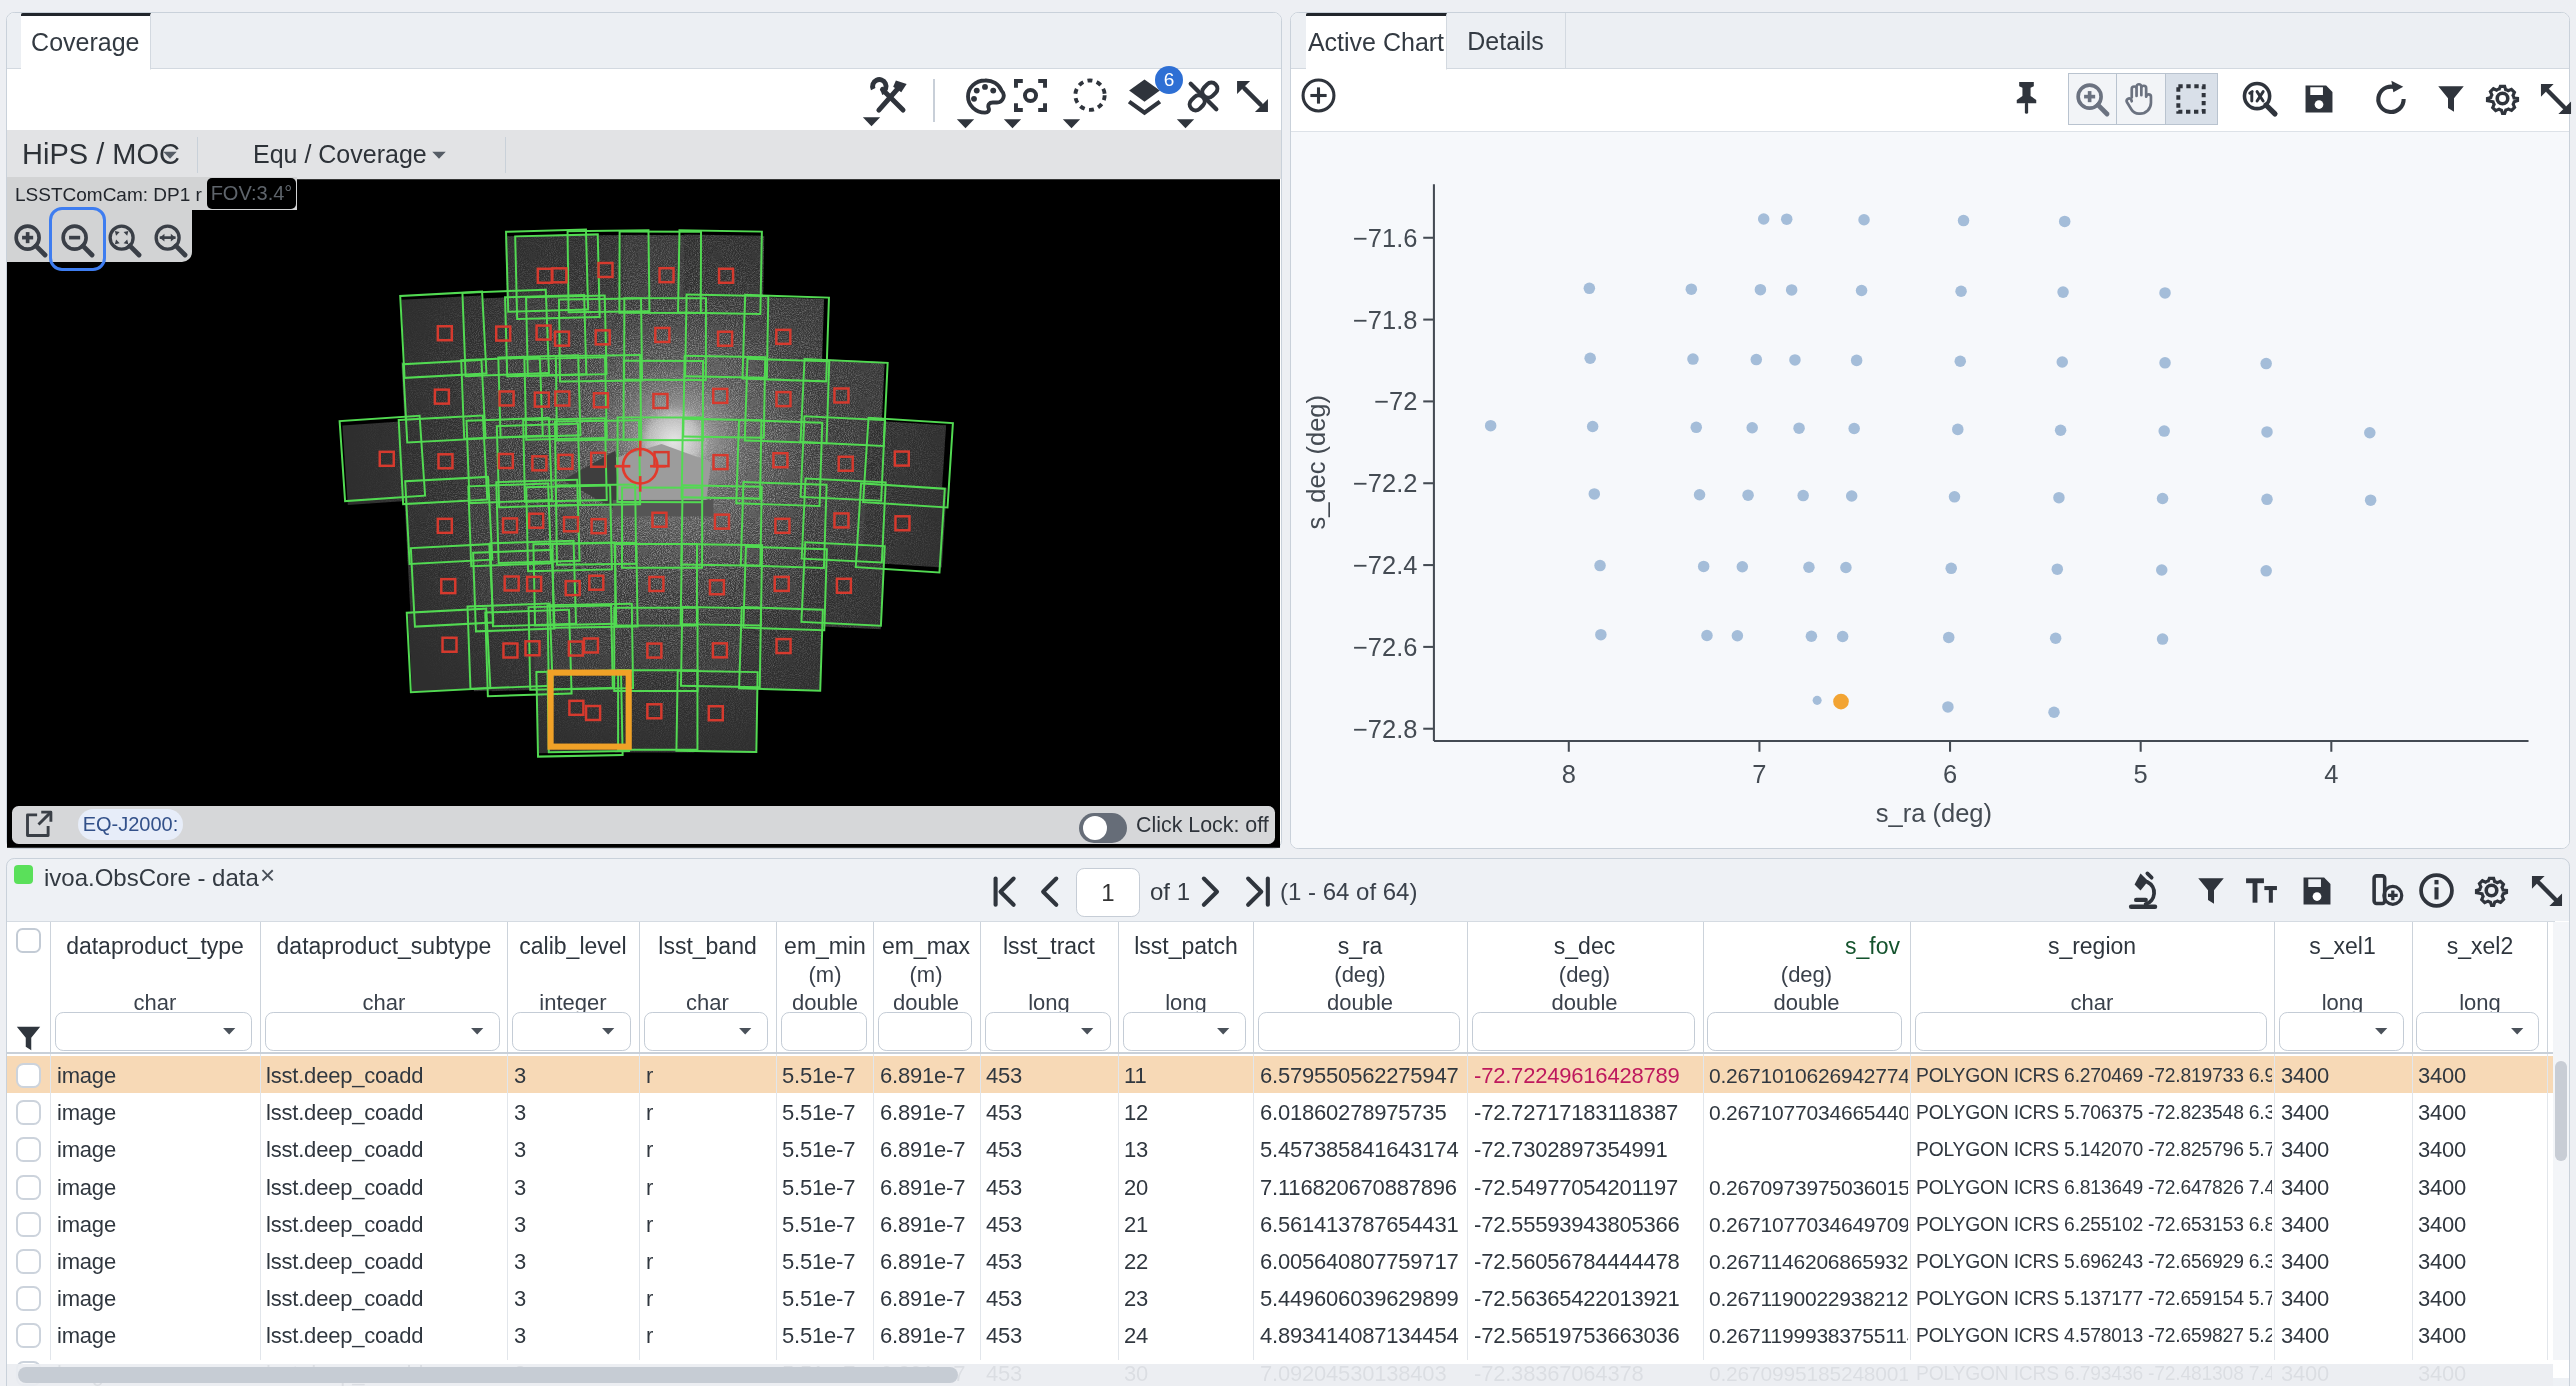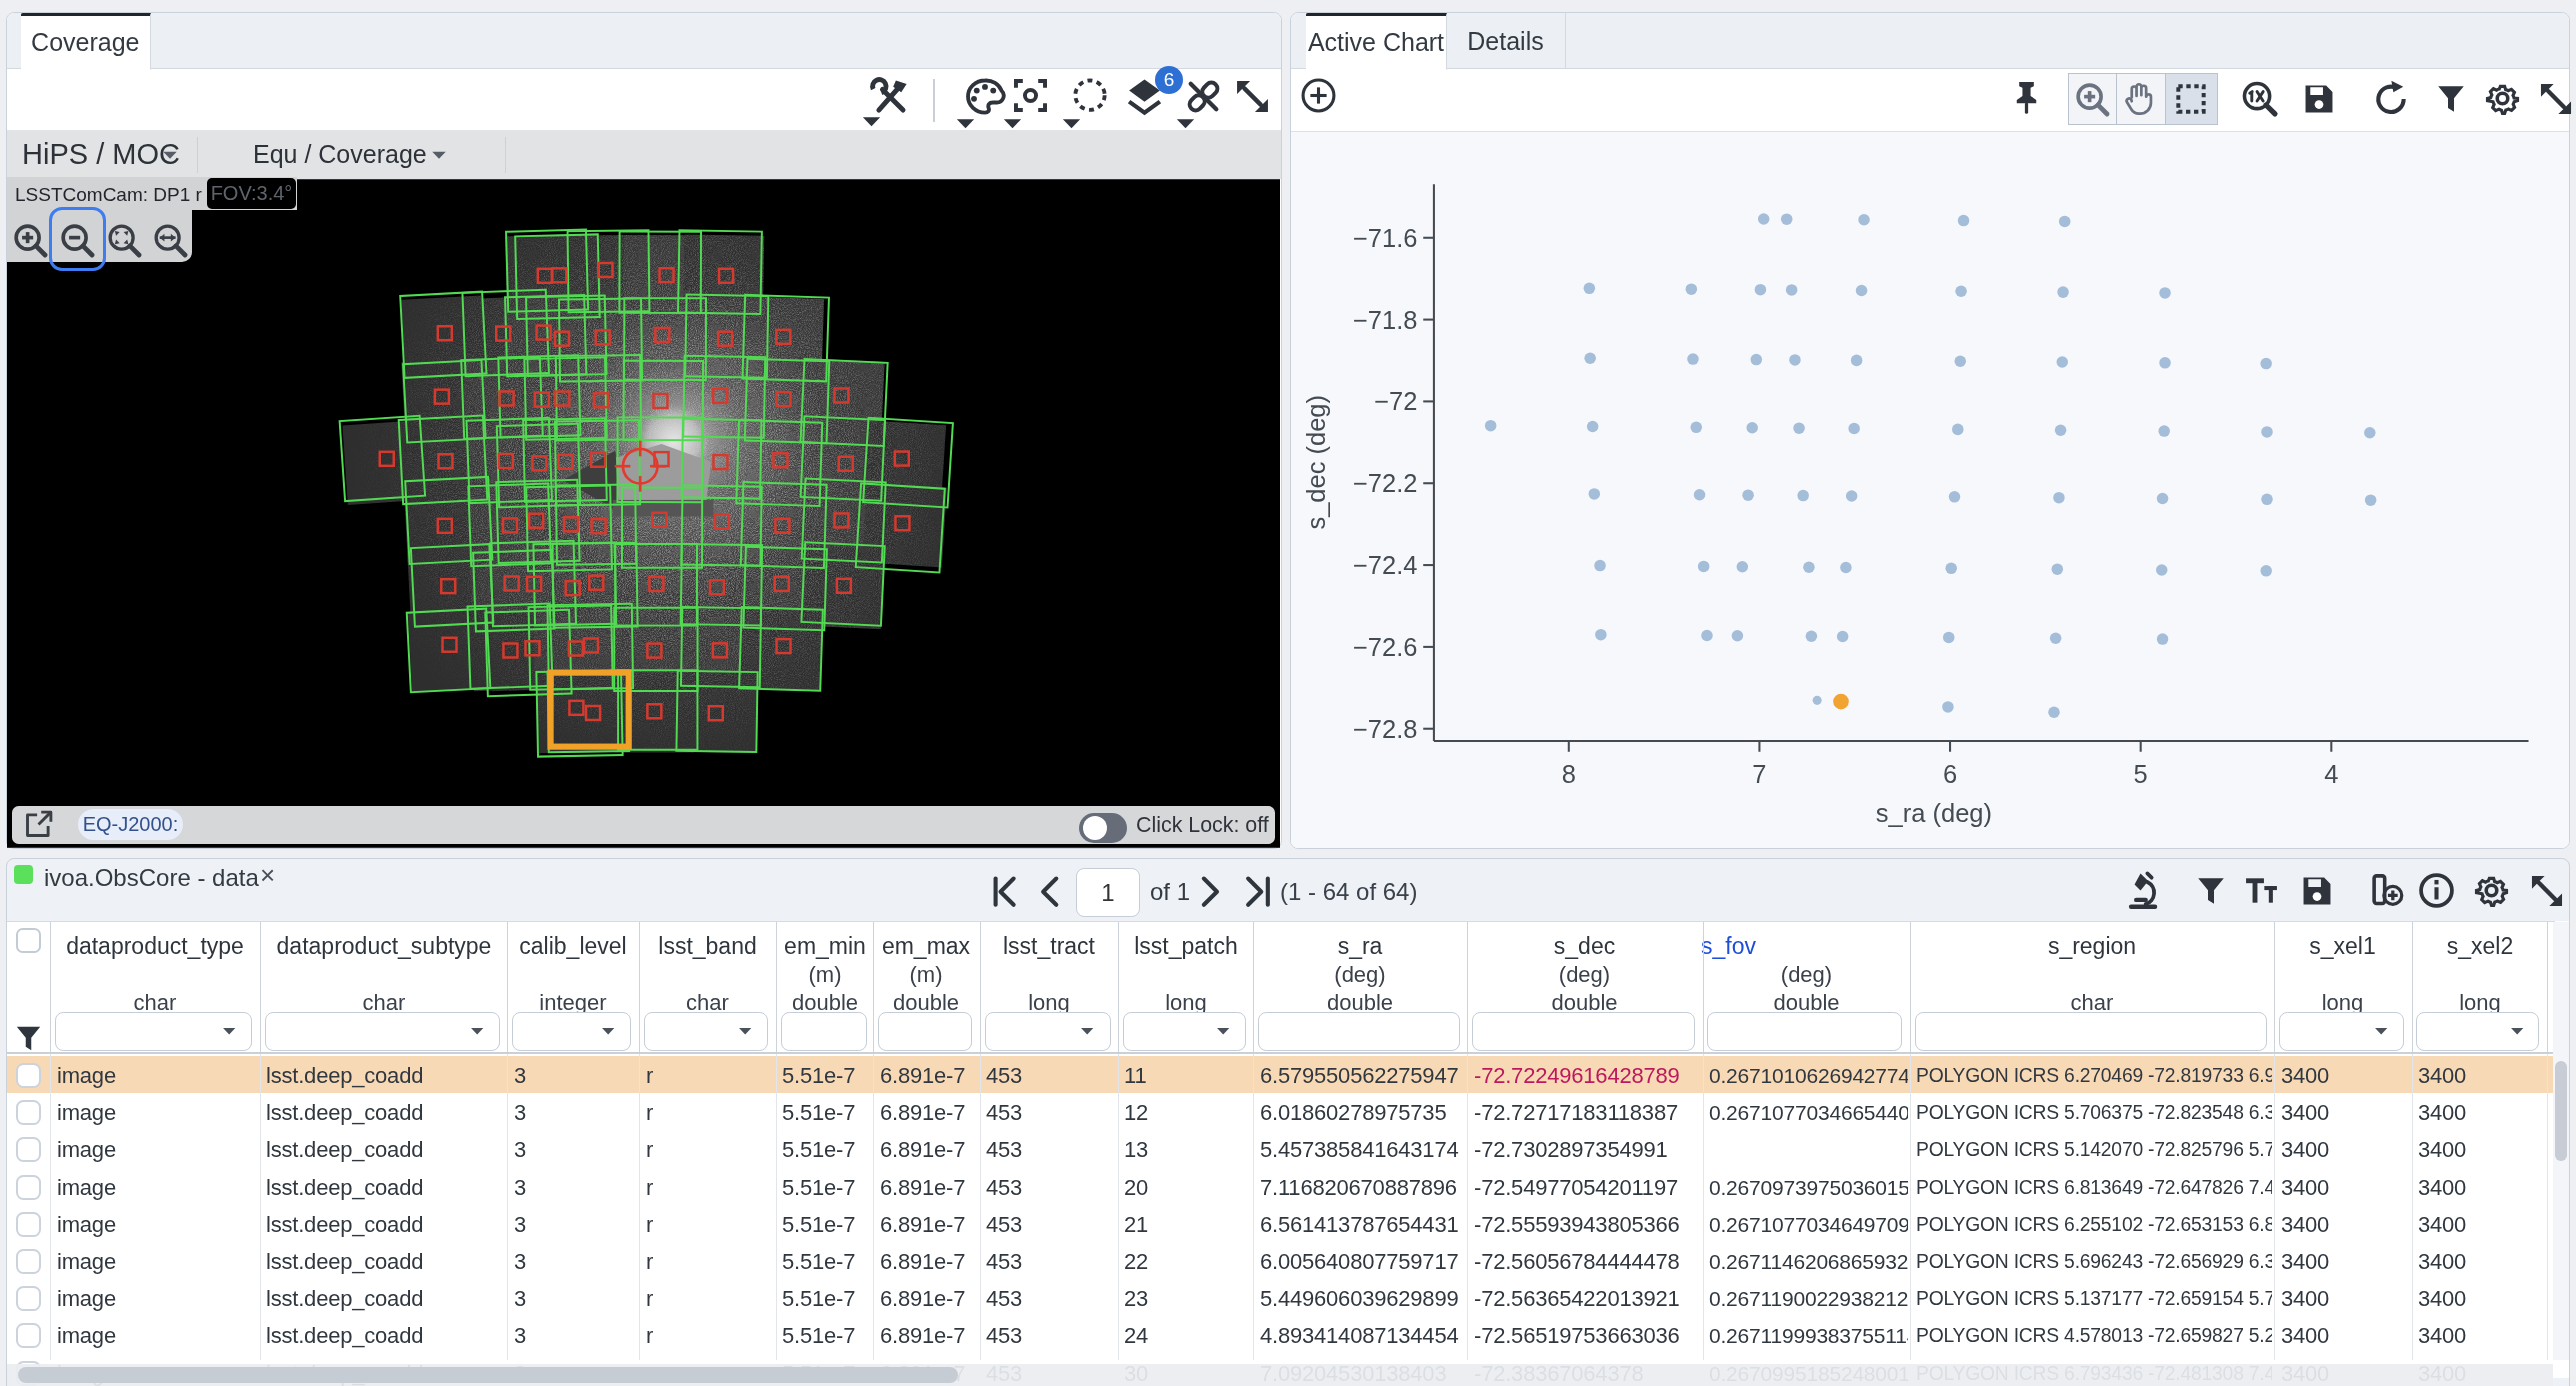--- a/index.html
+++ b/index.html
@@ -740,21 +740,21 @@
     <path fill="#4a515a" d="M6 15 h36 l-18 19 Z"></path>
   </svg>
 <div class="abs" style="left:1253px;top:933px;width:214px;text-align:center;font-size:23px;color:#2e353d">s_ra</div>
 <div class="abs" style="left:1253px;top:962px;width:214px;text-align:center;font-size:22px;color:#3a414b">(deg)</div>
 <div class="abs" style="left:1253px;top:990px;width:214px;text-align:center;font-size:22px;color:#3a414b">double</div>
 <div class="abs" style="left:1258px;top:1012px;width:202px;height:39px;background:#fff;border:0.8px solid #c4ccd6;border-radius:8.2px"></div>
 <div class="abs" style="left:1467px;top:933px;width:235px;text-align:center;font-size:23px;color:#2e353d">s_dec</div>
 <div class="abs" style="left:1467px;top:962px;width:235px;text-align:center;font-size:22px;color:#3a414b">(deg)</div>
 <div class="abs" style="left:1467px;top:990px;width:235px;text-align:center;font-size:22px;color:#3a414b">double</div>
 <div class="abs" style="left:1472px;top:1012px;width:223px;height:39px;background:#fff;border:0.8px solid #c4ccd6;border-radius:8.2px"></div>
-<div class="abs" style="left:1625px;top:933px;width:207px;text-align:center;font-size:23px;color:#1d4ed8">s_fov</div>
+<div class="abs" style="left:1769px;top:933px;width:207px;text-align:center;font-size:23px;color:#14532d">s_fov</div>
 <div class="abs" style="left:1703px;top:962px;width:207px;text-align:center;font-size:22px;color:#3a414b">(deg)</div>
 <div class="abs" style="left:1703px;top:990px;width:207px;text-align:center;font-size:22px;color:#3a414b">double</div>
 <div class="abs" style="left:1707px;top:1012px;width:195px;height:39px;background:#fff;border:0.8px solid #c4ccd6;border-radius:8.2px"></div>
 <div class="abs" style="left:1910px;top:933px;width:364px;text-align:center;font-size:23px;color:#2e353d">s_region</div>
 <div class="abs" style="left:1910px;top:990px;width:364px;text-align:center;font-size:22px;color:#3a414b">char</div>
 <div class="abs" style="left:1915px;top:1012px;width:352px;height:39px;background:#fff;border:0.8px solid #c4ccd6;border-radius:8.2px"></div>
 <div class="abs" style="left:2274px;top:933px;width:137px;text-align:center;font-size:23px;color:#2e353d">s_xel1</div>
 <div class="abs" style="left:2274px;top:990px;width:137px;text-align:center;font-size:22px;color:#3a414b">long</div>
 <div class="abs" style="left:2279px;top:1012px;width:125px;height:39px;background:#fff;border:0.8px solid #c4ccd6;border-radius:8.2px"></div>
 <svg style="position:absolute;left:2373px;top:1023px" width="16.4" height="16.4" viewBox="0 0 48 48">

